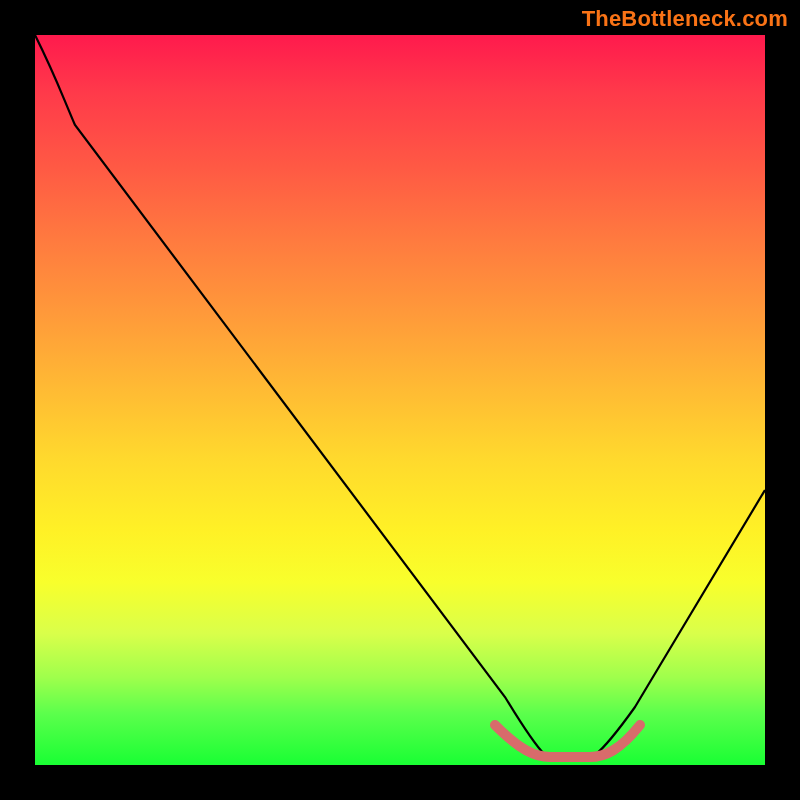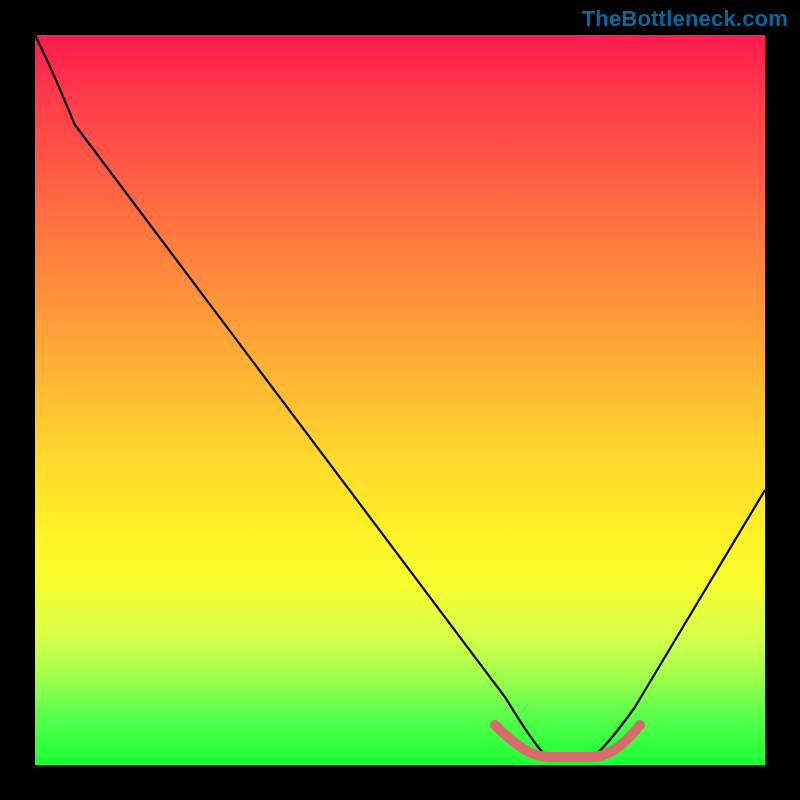--- a/index.html
+++ b/index.html
@@ -14,21 +14,21 @@
   .frame {
     position: relative;
     width: 800px;
     height: 800px;
     background: #000;
   }
   .watermark {
     position: absolute;
     top: 6px;
     right: 12px;
-    color: #0369a1;
+    color: #f97316;
     font-size: 22px;
     font-weight: 600;
     letter-spacing: 0.2px;
     user-select: none;
   }
   .plot {
     position: absolute;
     left: 35px;
     top: 35px;
     width: 730px;

